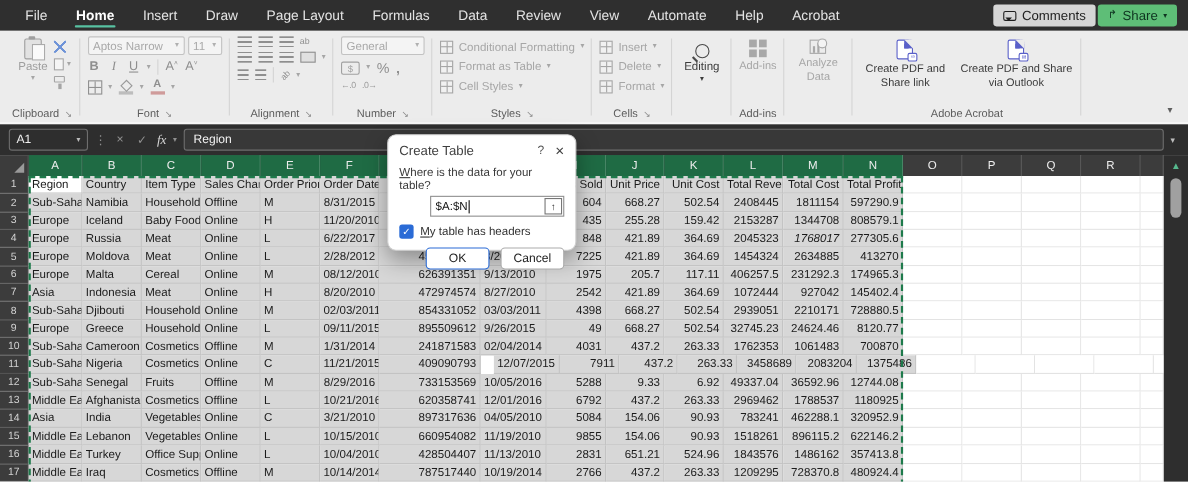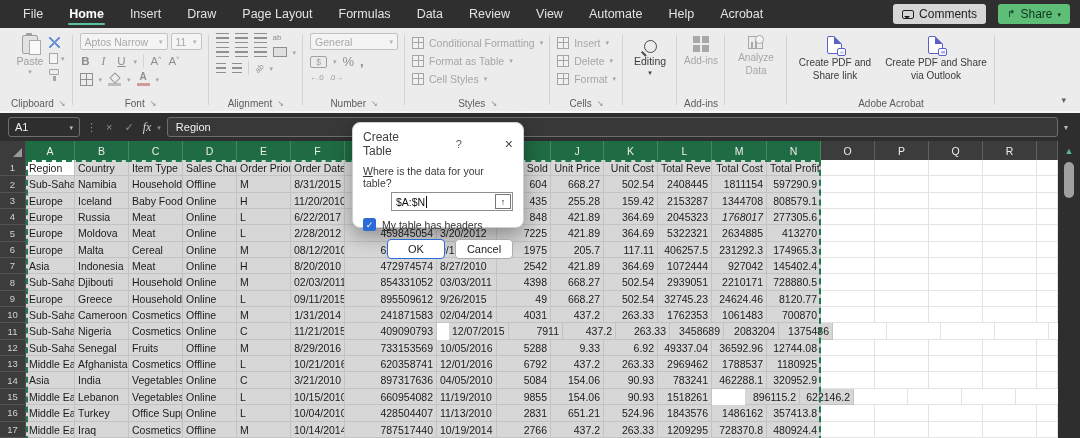--- a/index.html
+++ b/index.html
@@ -8,21 +8,21 @@
          font-family:"Liberation Sans", sans-serif; cursor:default; }
 
   
   .menubar { position:absolute; left:0; top:0; width:1080px; height:28px;
              background:#2f2f2f; display:flex; align-items:center; padding-left:10px; }
   .menu-tab { height:100%; padding:0 13px; display:flex; align-items:center;
               color:#e3e3e3; font-size:12.5px; position:relative; }
   .menu-tab.active { color:#fff; font-weight:bold; }
   .menu-tab.active::after { content:""; position:absolute; left:12px; right:12px;
               bottom:3px; height:2.5px; border-radius:2px; background:#58c2a2; }
-  .menubar-right { margin-left:auto; display:flex; align-items:center; gap:12px; padding-right:10px; }
+  .menubar-right { margin-left:auto; display:flex; align-items:center; gap:2px; padding-right:10px; }
   .btn-comments { height:20px; background:#d6d6d6; color:#1e1e1e; border-radius:3px;
               display:flex; align-items:center; gap:5px; padding:0 9px; font-size:12px; }
   .ic-bubble { width:12px; height:9px; border:1.3px solid #1e1e1e; border-radius:2px; position:relative; }
   .ic-bubble::after { content:""; position:absolute; left:1px; bottom:-4px;
               border:3px solid transparent; border-top-color:#1e1e1e; }
   .btn-share { height:20px; background:#5ebe77; color:#0e3320; border-radius:3px;
               display:flex; align-items:center; gap:5px; padding:0 9px; font-size:12px; }
   .ic-share { font-size:10px; line-height:1; }
   .chev { font-size:7px; line-height:1; }
 
@@ -157,21 +157,21 @@
   
   .vscroll { position:absolute; right:0; top:141px; width:22px; height:297px; background:#2e2e2e;
       display:flex; flex-direction:column; align-items:center; }
   .vs-up { color:#56b98e; font-size:9px; padding-top:5px; }
   .vs-thumb { width:10px; height:36px; background:#a0a0a0; border-radius:5px; margin-top:6px; }
 
   
   .dialog { position:absolute; left:352px; top:122px; width:172px; height:106px; background:#fff;
       border:1px solid #cfcfcf; border-radius:8px; box-shadow:0 8px 20px rgba(0,0,0,0.35);
       z-index:50; padding:7px 10px 8px 10px; }
-  .dlg-head { display:flex; align-items:center;gap:33px; }
+  .dlg-head { display:flex; align-items:center; }
   .dlg-title { font-size:12px; color:#3f3f3f; }
   .dlg-help { margin-left:auto; font-size:11px; color:#555; padding:0 10px; }
   .dlg-close { font-size:14px; color:#444; line-height:1; }
   .dlg-prompt { margin-top:7px; font-size:10.5px; color:#3a3a3a; }
   .dlg-prompt::first-letter { text-decoration:underline; }
   .dlg-input { margin-top:3px; height:19px; border:1px solid #8f8f8f; display:flex;
       align-items:center; padding:0 1px 0 4px; font-size:10.5px; color:#111;margin-left:28px; }
   .caret { width:1px; height:12px; background:#111; margin-left:1px; }
   .range-btn { margin-left:auto; width:16px; height:15px; border:1px solid #777;
       display:flex; align-items:center; justify-content:center; font-size:9px; color:#222; }
@@ -314,21 +314,21 @@
       </div>
       <div class="glabel">
           <span>Alignment</span>
           <span class="lnch">↘</span>
         </div>
     </div>
 
     <div class="group">
       <div class="gbody">
         <div class="stack">
-          <div class="selbox" style="width:88px">
+          <div class="selbox" style="width:76px">
               <span>General</span>
               <span class="chev">▾</span>
             </div>
           <div class="hrow">
             <span class="ic-acct">
                 <span>$</span>
               </span>
               <span class="chev dis">▾</span>
             <span class="num-glyph">%</span>
             <span class="num-glyph" style="font-weight:bold">,</span>
@@ -588,21 +588,21 @@
         <div class="cell al" style="width: 54px;">Moldova</div>
         <div class="cell al" style="width: 54px;">Meat</div>
         <div class="cell al" style="width: 54px;">Online</div>
         <div class="cell al" style="width: 54px;">L</div>
         <div class="cell ar" style="width: 54px;">2/28/2012</div>
         <div class="cell ar" style="width: 92px;">459845054</div>
         <div class="cell al" style="width: 60px;">3/20/2012</div>
         <div class="cell ar" style="width: 54px;">7225</div>
         <div class="cell ar" style="width: 53px;">421.89</div>
         <div class="cell ar" style="width: 54px;">364.69</div>
-        <div class="cell ar" style="width: 54px;">5322321</div>
+        <div class="cell ar" style="width: 54px;">1454324</div>
         <div class="cell ar" style="width: 55px;">2634885</div>
         <div class="cell ar" style="width: 54px;">413270</div>
         <div class="cell unsel al" style="width: 54px;"></div>
         <div class="cell unsel al" style="width: 54px;"></div>
         <div class="cell unsel al" style="width: 54px;"></div>
         <div class="cell unsel al" style="width: 54px;"></div>
         <div class="cell unsel al" style="width: 21px;"></div>
       </div>
       <div class="grow">
         <div class="rowhdr">6</div>
@@ -809,21 +809,21 @@
         <div class="cell al" style="width: 54px;">Vegetables</div>
         <div class="cell al" style="width: 54px;">Online</div>
         <div class="cell al" style="width: 54px;">L</div>
         <div class="cell ar" style="width: 54px;">10/15/2010</div>
         <div class="cell ar" style="width: 92px;">660954082</div>
         <div class="cell al" style="width: 60px;">11/19/2010</div>
         <div class="cell ar" style="width: 54px;">9855</div>
         <div class="cell ar" style="width: 53px;">154.06</div>
         <div class="cell ar" style="width: 54px;">90.93</div>
         <div class="cell ar" style="width: 54px;">1518261</div>
-        <div class="cell ar" style="width: 55px; margin-left: 33px;">896115.2</div>
+        <div class="cell ar" style="width: 55px;">896115.2</div>
         <div class="cell ar" style="width: 54px;">622146.2</div>
         <div class="cell unsel al" style="width: 54px;"></div>
         <div class="cell unsel al" style="width: 54px;"></div>
         <div class="cell unsel al" style="width: 54px;"></div>
         <div class="cell unsel al" style="width: 54px;"></div>
         <div class="cell unsel al" style="width: 21px;"></div>
       </div>
       <div class="grow">
         <div class="rowhdr">16</div>
         <div class="cell al" style="width: 49px;">Middle East and North Africa</div>

